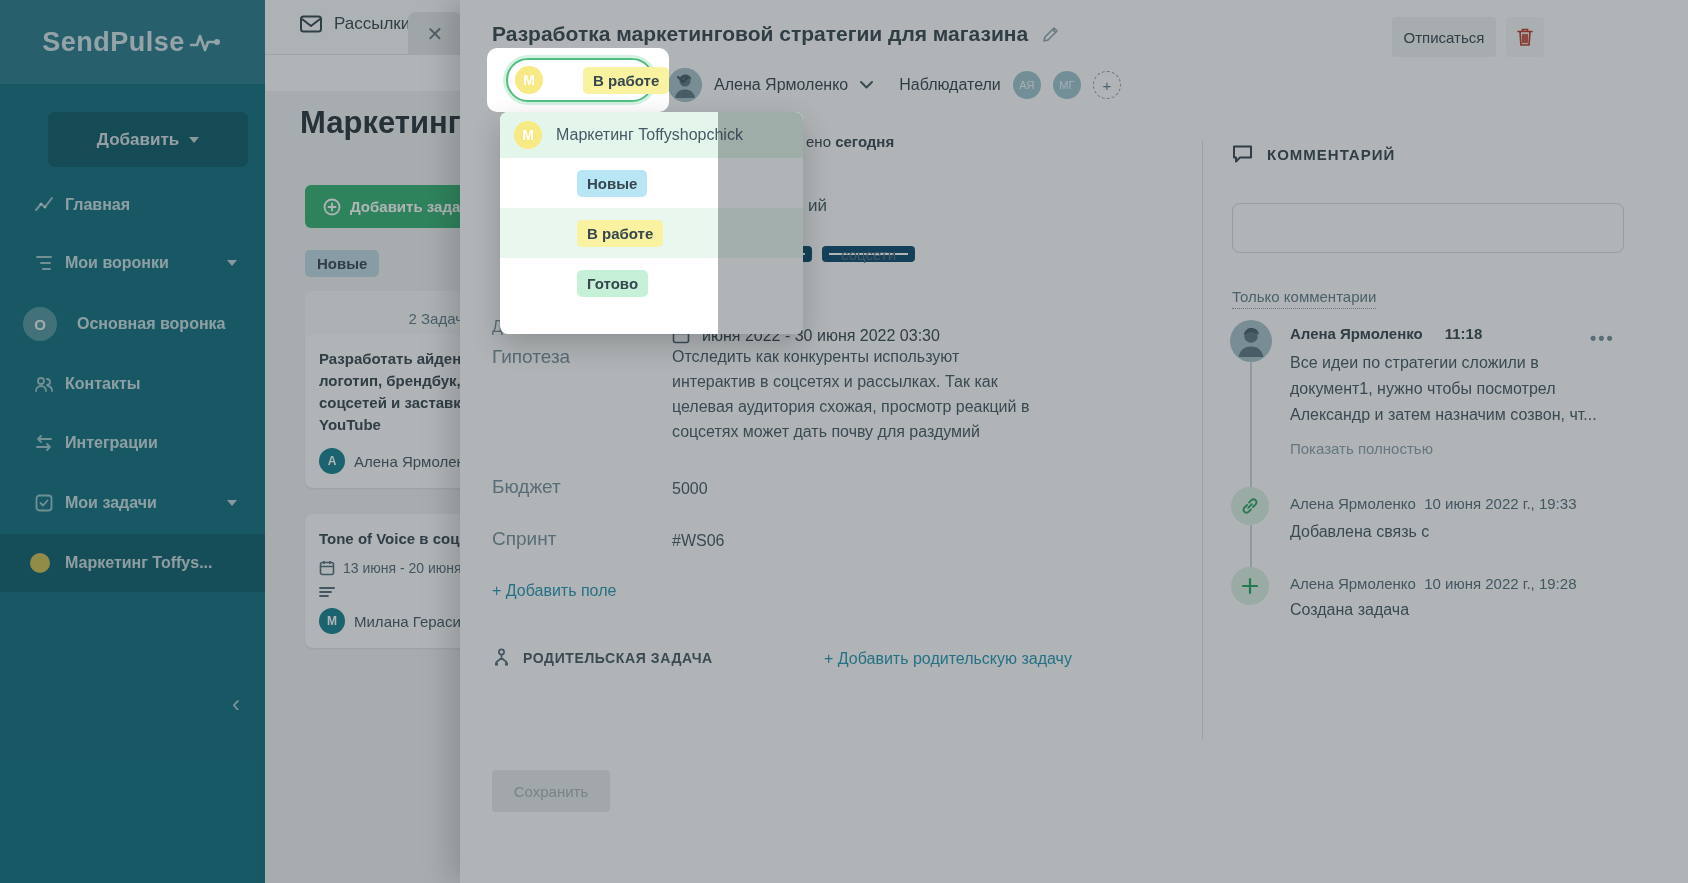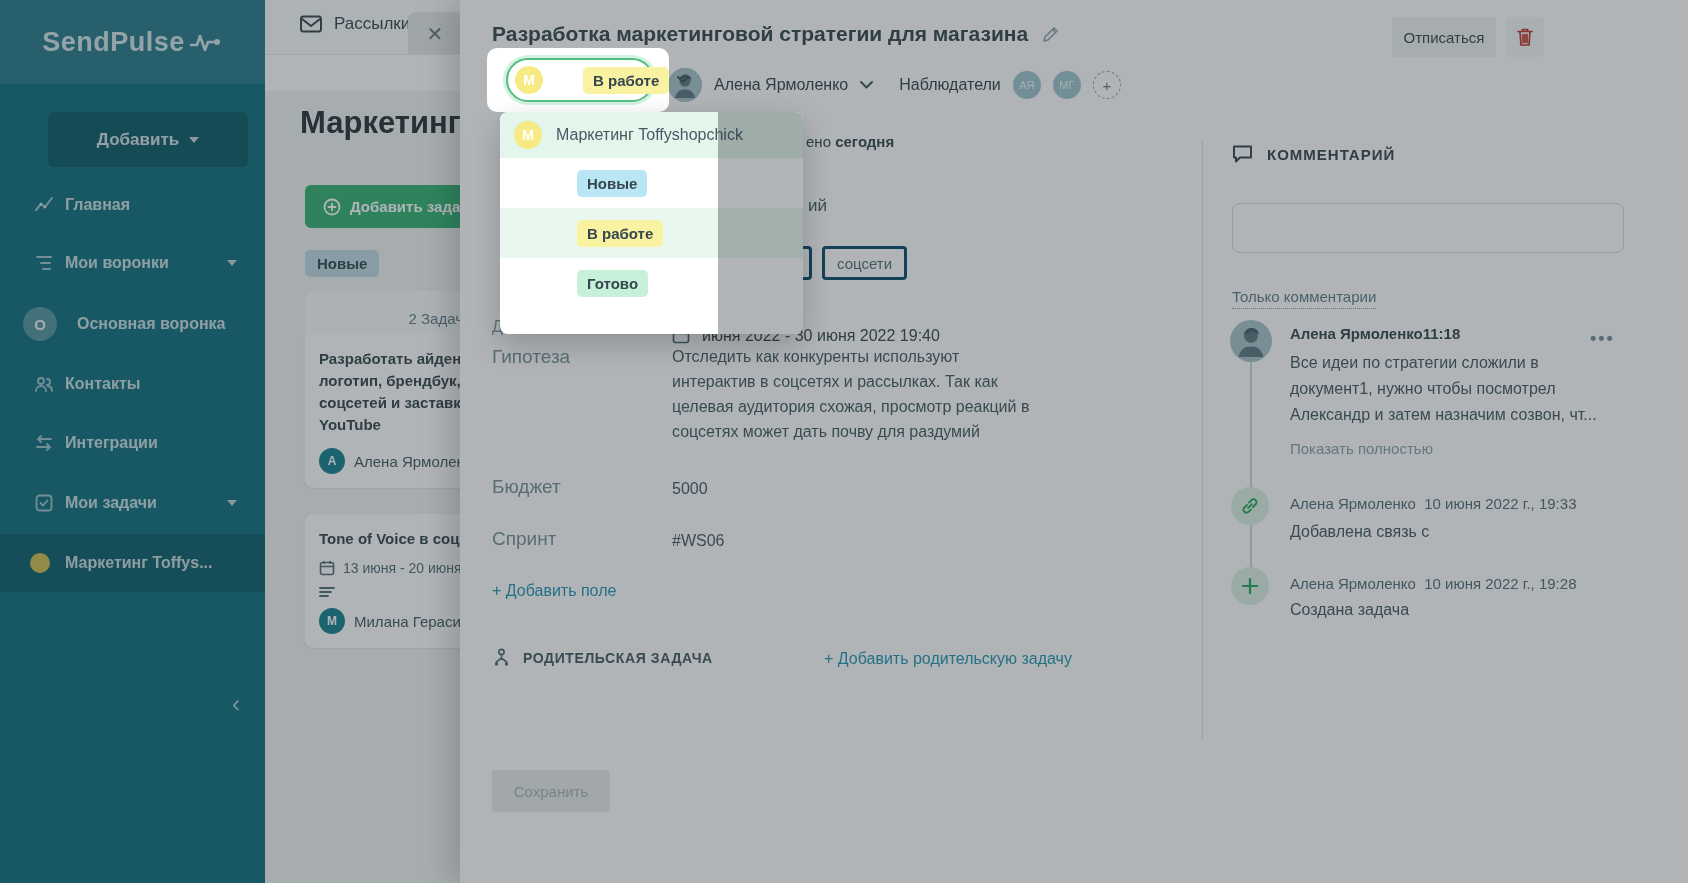--- a/index.html
+++ b/index.html
@@ -47,21 +47,21 @@
   .trash-btn { position:absolute; left:1046px; top:17px; width:38px; height:40px; background:#f6f7f8; border:none; border-radius:4px; display:flex; align-items:center; justify-content:center; cursor:pointer; }
   .assignee-row { position:absolute; left:208px; top:64px; height:42px; display:flex; align-items:center; gap:12px; }
   .person-avatar { width:34px; height:34px; border-radius:50%; background:#a9c3cb; overflow:hidden; display:flex; align-items:flex-end; justify-content:center; }
   .assignee-name { font-size:16px; color:#37474f; white-space:nowrap; }
   .watchers-label { font-size:16px; color:#37474f; margin-left:14px; white-space:nowrap; }
   .watcher-badge { width:28px; height:28px; border-radius:50%; background:#9fc6d0; color:#f2f7f8; font-size:11px; display:flex; align-items:center; justify-content:center; }
   .watcher-add { width:28px; height:28px; border-radius:50%; border:1px dashed #90a4ae; color:#607d8b; font-size:15px; background:transparent; display:flex; align-items:center; justify-content:center; cursor:pointer; }
 
   .meta-fragment { position:absolute; left:346px; top:133px; font-size:15px; color:#37474f; }
   .desc-fragment { position:absolute; left:348px; top:196px; font-size:17px; color:#455a64; }
-  .tag-badge { position:absolute; top:246px; height:34px; border:3px solid #0c4a6e; border-radius:4px; background:#fff; color:#546e7a; font-size:15px; display:flex; align-items:center; padding:0 12px; }
+  .tag-badge { position:absolute; top:246px; height:16px; border:7px solid #0c4a6e; border-radius:4px; background:#fff; color:#546e7a; font-size:15px; display:flex; align-items:center; padding:0 12px; }
   .date-row-label { position:absolute; left:32px; top:318px; font-size:16px; color:#78909c; }
   .date-row-ic { position:absolute; left:212px; top:326px; color:#4a6572; }
   .date-row-value { position:absolute; left:242px; top:327px; font-size:16px; color:#37474f; white-space:nowrap; }
 
   .field-label { position:absolute; left:32px; font-size:19px; color:#78909c; }
   .field-value { position:absolute; left:212px; font-size:16px; color:#455a64; line-height:25px; white-space:pre-line; }
   .add-field-link { position:absolute; left:32px; top:582px; font-size:16px; color:#2596b5; cursor:pointer; text-decoration:none; }
   .parent-section { position:absolute; left:32px; top:648px; display:flex; align-items:center; gap:12px; color:#546e7a; }
   .parent-label { font-size:14px; font-weight:bold; color:#455a64; letter-spacing:0.6px; }
   .add-parent-link { position:absolute; left:364px; top:650px; font-size:16px; color:#2596b5; cursor:pointer; text-decoration:none; }
@@ -70,21 +70,21 @@
   
   .comments-divider { position:absolute; left:742px; top:140px; width:1px; height:600px; background:#e0e3e4; }
   .comments { position:absolute; left:742px; top:0; width:486px; height:677px; }
   .comments-header { position:absolute; left:30px; top:144px; display:flex; align-items:center; gap:14px; color:#37474f; }
   .comments-header-text { font-size:15px; font-weight:bold; letter-spacing:1px; }
   .comment-input { position:absolute; left:30px; top:203px; width:392px; height:50px; border:1px solid #d7dadb; border-radius:8px; background:#fff; font-family:inherit; font-size:15px; padding:8px 12px; color:#37474f; }
   .filter-link { position:absolute; left:30px; top:288px; font-size:15px; color:#607d8b; border-bottom:1px dotted #8aa0ab; padding-bottom:3px; cursor:pointer; }
   .timeline-line { position:absolute; left:48px; top:362px; width:2px; height:215px; background:#cfd8dc; }
   .comment-avatar { position:absolute; left:28px; top:320px; width:42px; height:42px; }
   .comment-name-row { position:absolute; left:88px; top:325px; font-size:15px; font-weight:bold; color:#37474f; white-space:nowrap; }
-  .comment-time { margin-left:0; }
+  .comment-time { margin-left:22px; }
   .dots-menu { position:absolute; left:388px; top:328px; color:#78909c; letter-spacing:2px; font-size:18px; font-weight:bold; cursor:pointer; }
   .comment-text { position:absolute; left:88px; top:350px; font-size:16px; color:#455a64; line-height:26px; white-space:pre-line; }
   .more-link { position:absolute; left:88px; top:440px; font-size:15px; color:#8aa0ab; cursor:pointer; }
   .event-icon { position:absolute; left:29px; width:38px; height:38px; border-radius:50%; background:#ddf0e3; color:#27a35f; display:flex; align-items:center; justify-content:center; }
   .event-meta { position:absolute; left:88px; font-size:15px; color:#546e7a; white-space:nowrap; }
   .event-text { position:absolute; left:88px; font-size:16px; color:#455a64; white-space:nowrap; }
 
   
   .dim-overlay { position:absolute; left:0; top:0; width:1688px; height:883px; background:rgba(35,48,54,0.36); z-index:10; }
   .spotlight-card { position:absolute; left:487px; top:48px; width:182px; height:64px; background:#ffffff; border-radius:10px; z-index:20; }
@@ -303,21 +303,21 @@
     <div class="tag-badge" style="left:312px; width:40px;"></div>
     <div class="tag-badge" style="left:362px;">соцсети</div>
 
     <div class="date-row-label">Дата</div>
     <span class="date-row-ic">
       <svg width="18" height="18" viewBox="0 0 18 18">
           <rect x="1.5" y="3" width="15" height="13.5" rx="2" fill="none" stroke="#4a6572" stroke-width="1.6"></rect>
           <path d="M5.5 1.2v3.6M12.5 1.2v3.6M1.5 7.5h15" stroke="#4a6572" stroke-width="1.6"></path>
         </svg>
     </span>
-    <div class="date-row-value">июня 2022 - 30 июня 2022 19:40</div>
+    <div class="date-row-value">июня 2022 - 30 июня 2022 03:30</div>
 
     <div class="field-label" style="top:346px;">Гипотеза</div>
     <div class="field-value" style="top:344px; width:480px;">Отследить как конкуренты используют
 интерактив в соцсетях и рассылках. Так как
 целевая аудитория схожая, просмотр реакций в
 соцсетях может дать почву для раздумий</div>
 
     <div class="field-label" style="top:476px;">Бюджет</div>
     <div class="field-value" style="top:476px;">5000</div>
 

